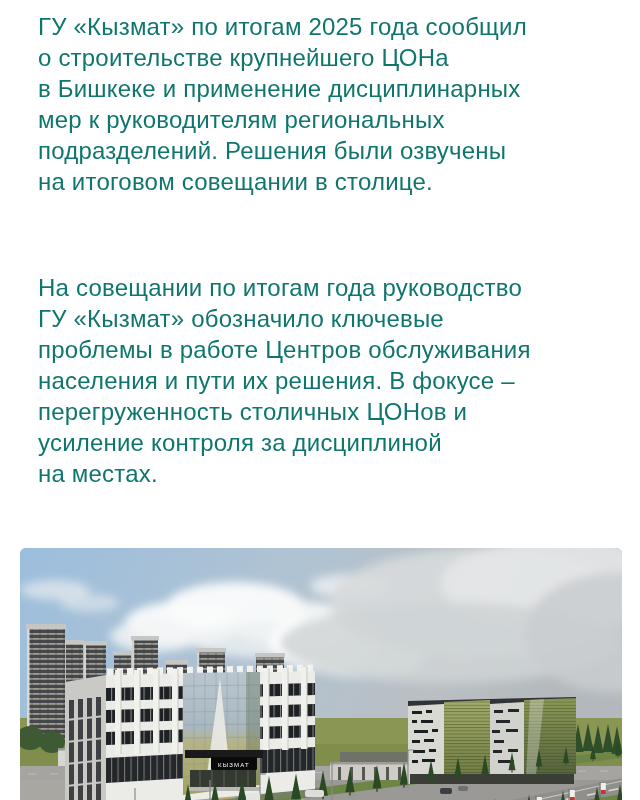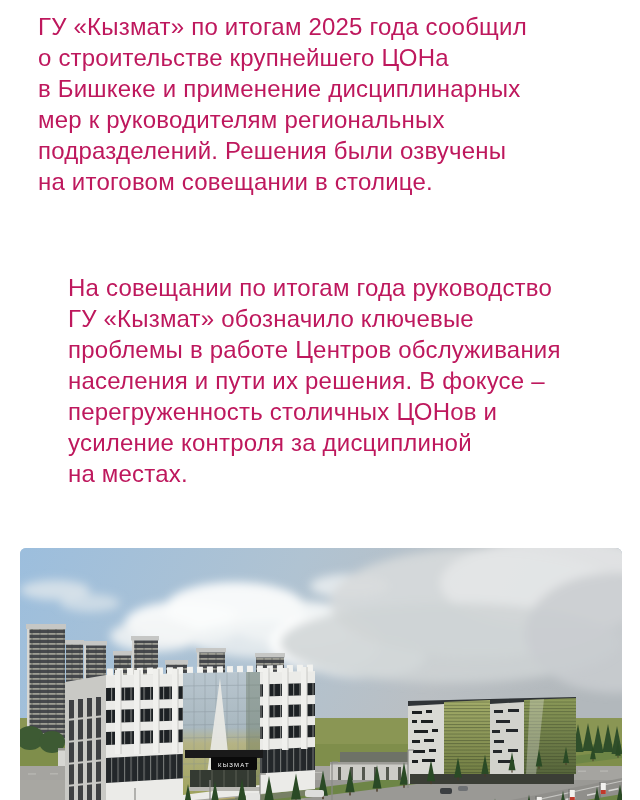--- a/index.html
+++ b/index.html
@@ -2,25 +2,25 @@
 <html><head>
 <meta charset="utf-8">
 <style>
   html,body{margin:0;padding:0;}
   body{
     width:640px;height:800px;overflow:hidden;background:#ffffff;
     font-family:"Liberation Sans","DejaVu Sans",sans-serif;
   }
   .article-text{padding:11px 32px 0 38px;}
   p.para{
-    font-size:24px;line-height:31px;color:#be185d;letter-spacing:0.2px;
+    font-size:24px;line-height:31px;color:#0f766e;letter-spacing:0.2px;
     white-space:pre-line;margin:0 0 44px 0;
   }
   #p2{margin-bottom:0;}
-  #p2 span{display:block;white-space:pre-line;margin-left:30px;}
+  #p2 span{display:block;white-space:pre-line;}
   .bold-run{font-weight:normal;}
   figure.photo{
     margin:28px 0 0 20px;width:602px;height:300px;
     border-radius:6px;overflow:hidden;background:#aac4dc;
   }
   figure.photo svg{display:block;}
 </style>
 </head>
 <body>
 

